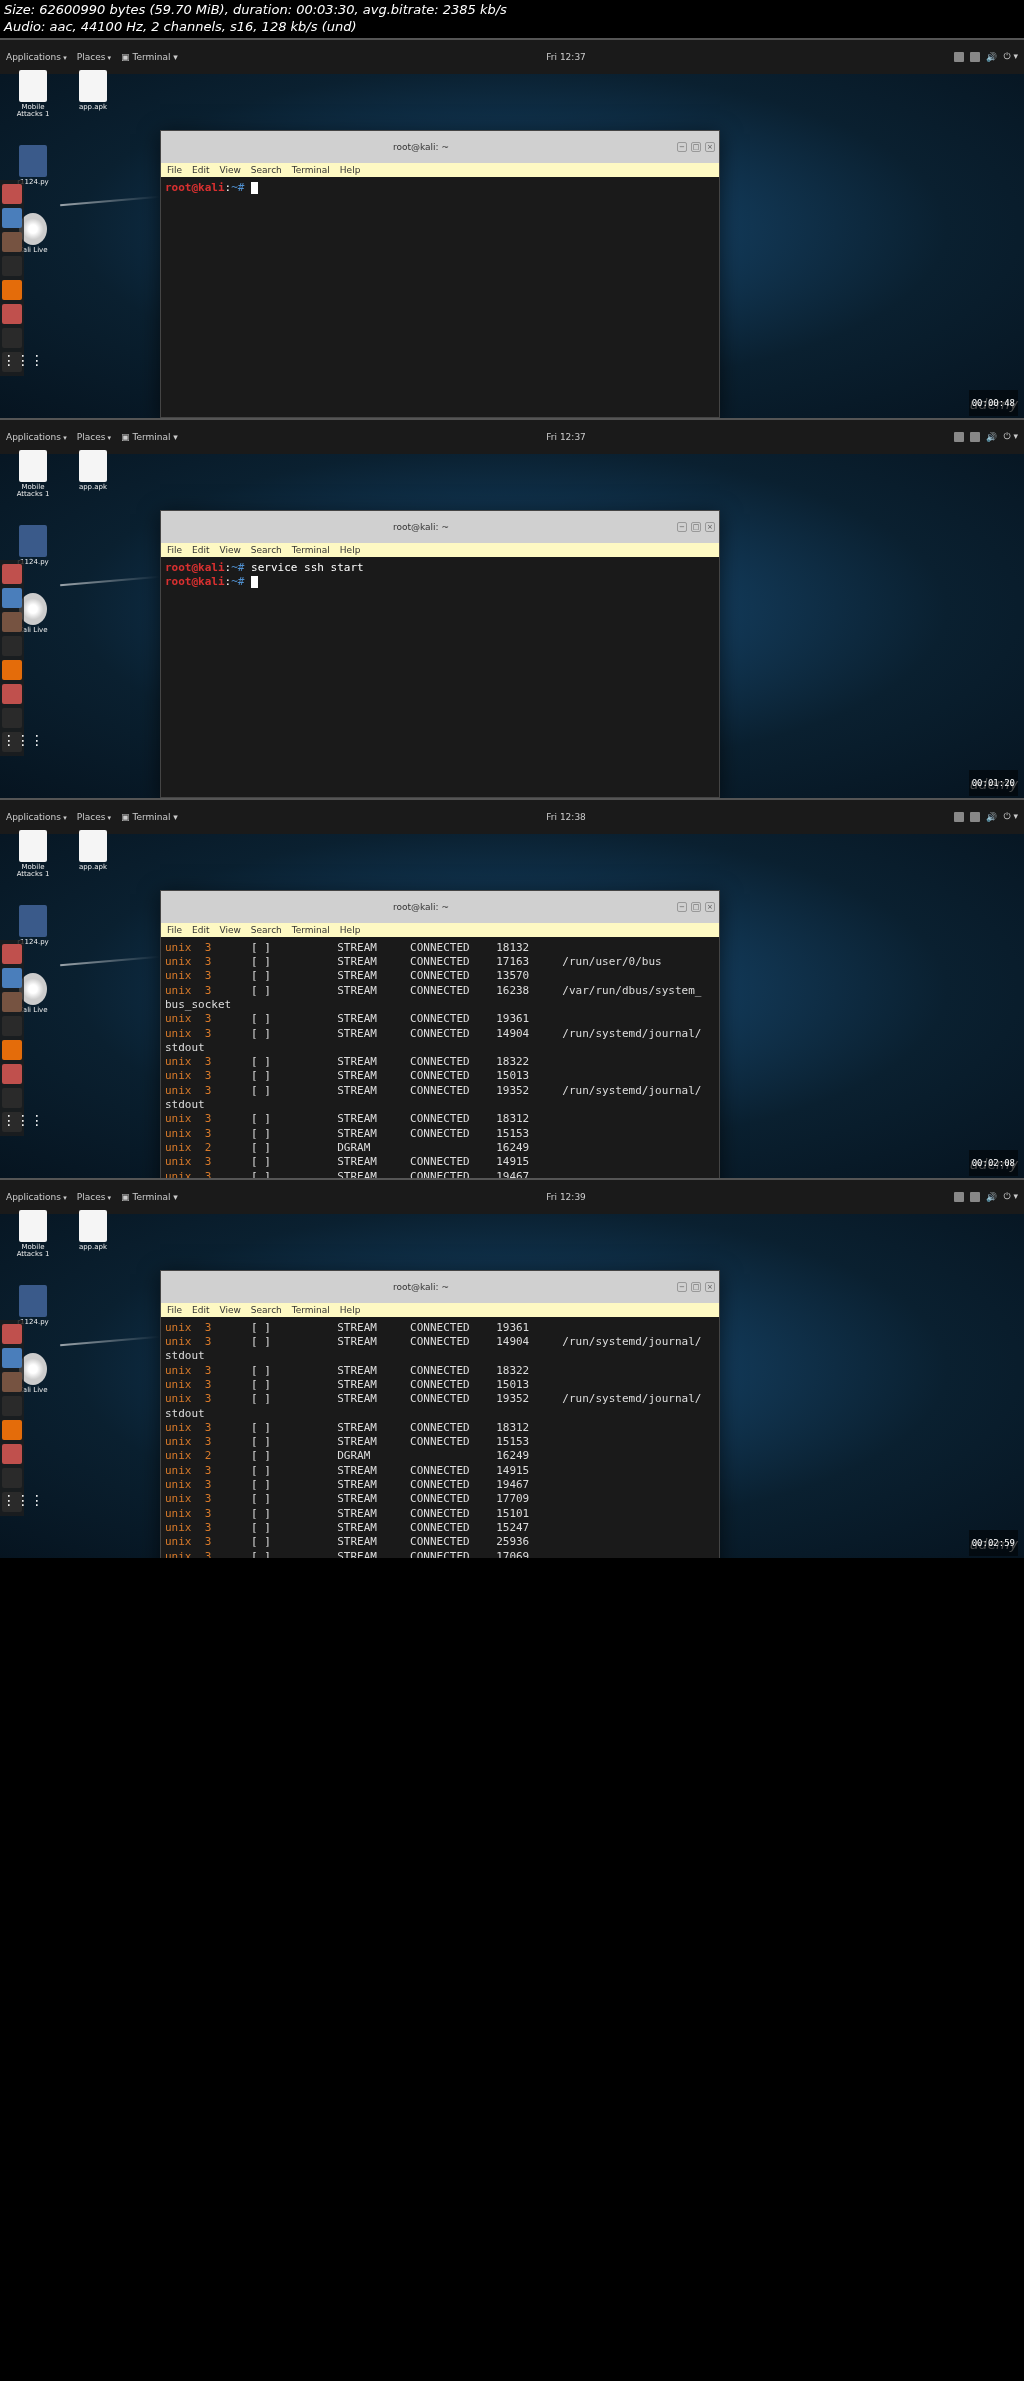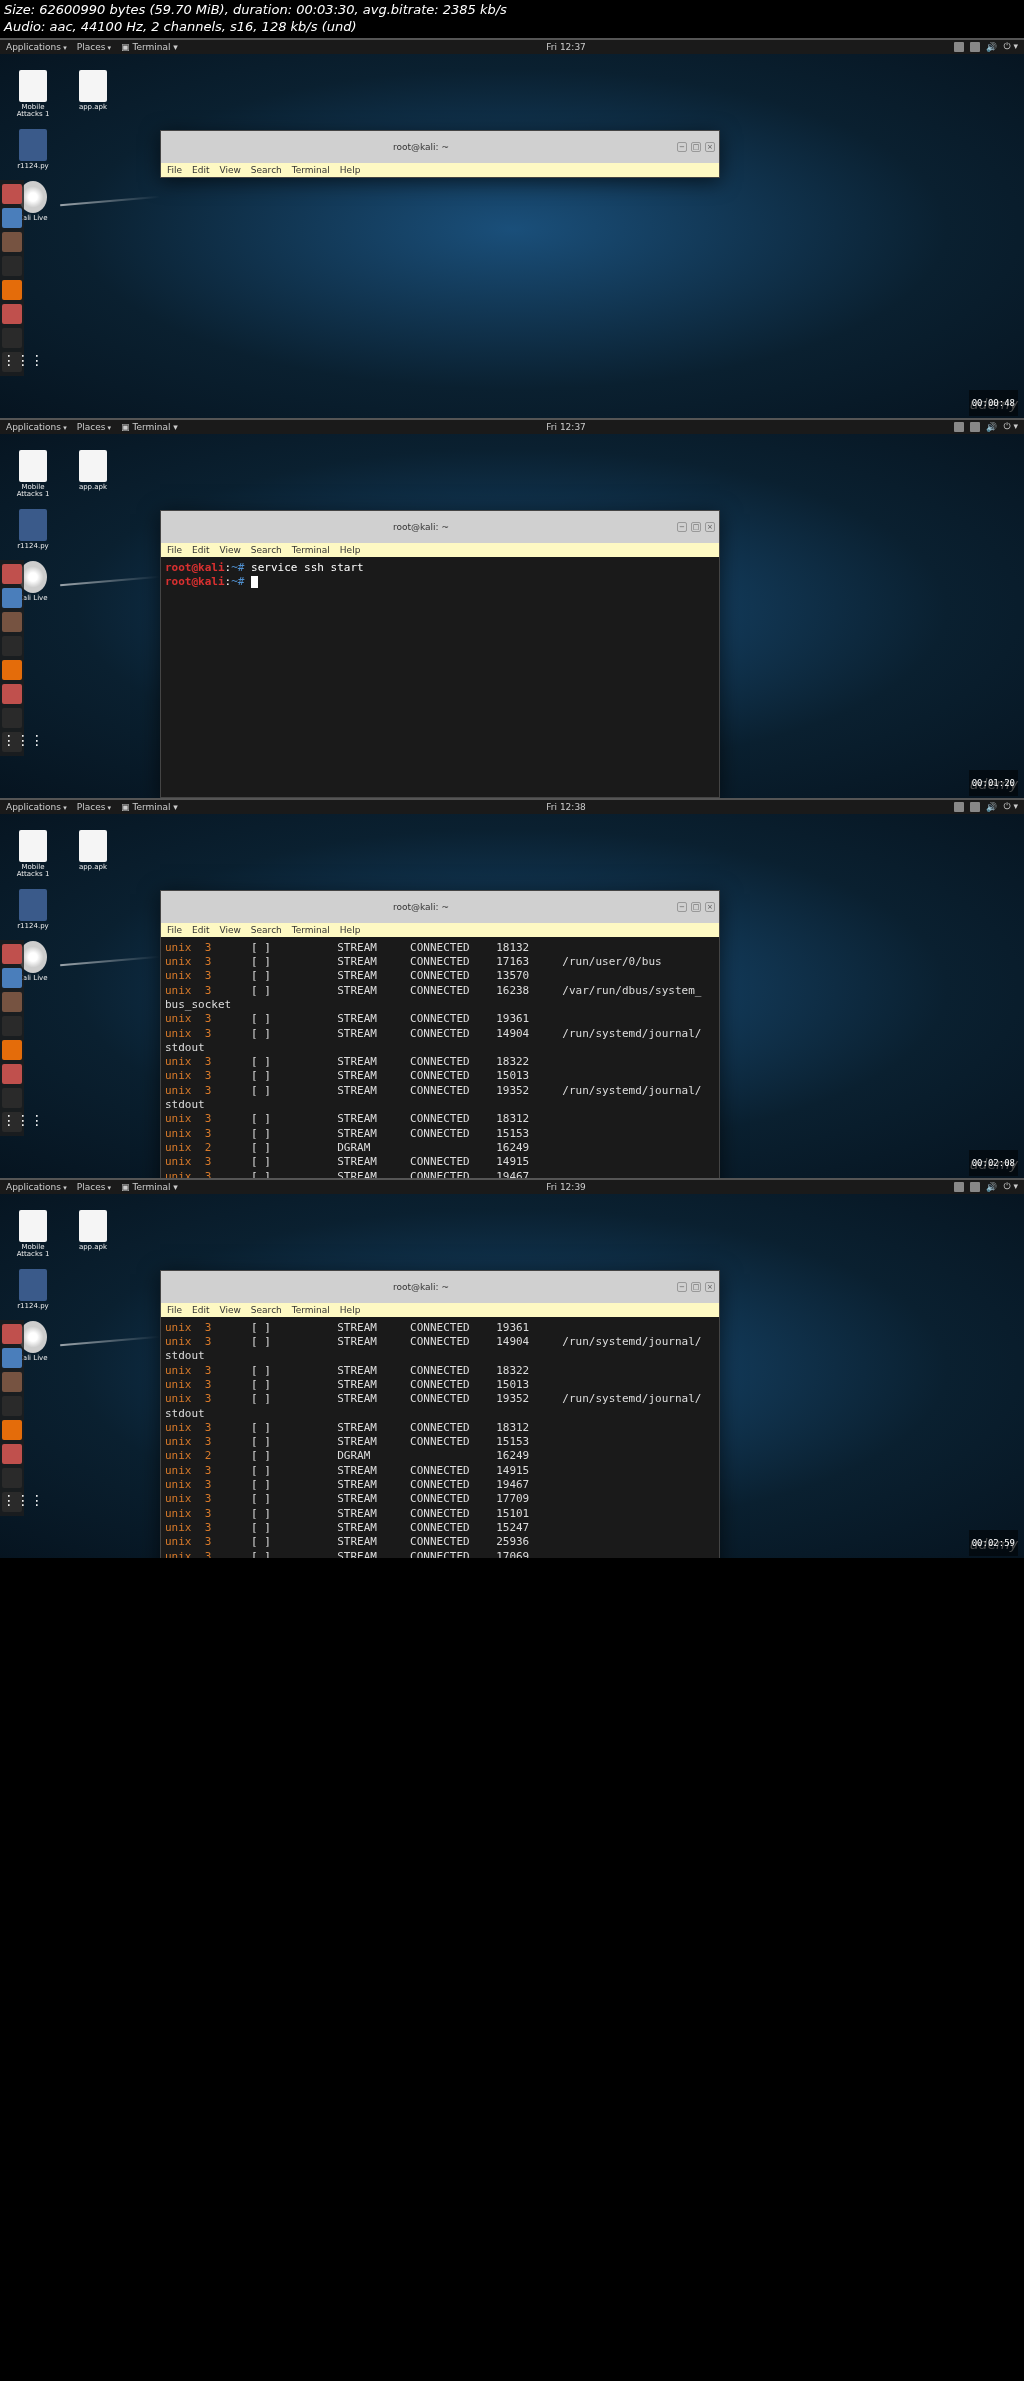--- a/index.html
+++ b/index.html
@@ -1,25 +1,25 @@
 <!DOCTYPE html>
 <html><head>
 <meta charset="utf-8">
 <style>
 * { margin: 0; padding: 0; box-sizing: border-box; }
 body { background: #000; font-family: "DejaVu Sans", sans-serif; font-size: 10px; color: #fff; width: 1024px; }
 .metadata { background: #000; padding: 2px 4px; font-style: italic; line-height: 1.3; font-size: 13px; }
 .screenshot { position: relative; height: 380px; background: radial-gradient(ellipse at center, #1a4f7a 0%, #0a2030 60%, #061420 100%); overflow: hidden; border-top: 2px solid #555; }
-.topbar { background: #1a1a1a; height: 14px; display: flex; align-items: center; padding: 0 6px; font-size: 9px; color: #ccc; }
+.topbar { background: #1a1a1a; height: 34px; display: flex; align-items: center; padding: 0 6px; font-size: 9px; color: #ccc; }
 .topbar-left { display: flex; gap: 10px; }
 .topbar-center { flex: 1; text-align: center; }
 .topbar-right { display: flex; gap: 6px; align-items: center; }
 .topbar-item::after { content: " ▾"; font-size: 7px; }
 .sys-icon { width: 10px; height: 10px; background: #888; border-radius: 1px; }
-.desktop-icons { position: absolute; left: 12px; top: 30px; display: flex; flex-direction: column; gap: 10px; }
+.desktop-icons { position: absolute; left: 12px; top: 30px; display: flex; flex-direction: column; gap: 26px; }
 .icon-row { display: flex; gap: 18px; }
 .desktop-icon { display: flex; flex-direction: column; align-items: center; width: 42px; }
 .icon-img { width: 28px; height: 32px; background: #f5f5f5; border-radius: 2px; margin-bottom: 2px; }
 .icon-img.cd { border-radius: 50%; background: radial-gradient(circle, #fff 20%, #ccc 50%); }
 .icon-label { color: #eee; font-size: 7px; text-align: center; line-height: 1.1; }
 .sidebar { position: absolute; left: 0; top: 140px; width: 24px; background: rgba(30,30,30,0.8); padding: 4px 2px; display: flex; flex-direction: column; gap: 4px; }
 .side-icon { width: 20px; height: 20px; background: #555; border-radius: 2px; }
 .side-icon.c1 { background: #c0504d; }
 .side-icon.c2 { background: #4a7ebb; }
 .side-icon.c3 { background: #765341; }
@@ -108,20 +108,22 @@
         </div>
       </div>
       <div class="term-menu">
         <span>File</span>
           <span>Edit</span>
           <span>View</span>
           <span>Search</span>
           <span>Terminal</span>
           <span>Help</span>
       </div>
+      <div class="term-body"><span class="prompt-user">root@kali</span><span class="prompt-colon">:</span><span class="prompt-path">~#</span> <span class="cmd"></span><span class="cursor"></span>
+</div>
     </div>
     <div class="watermark">udemy</div>
     <div class="timestamp">00:00:48</div>
   </div>
   <div class="screenshot">
     <div class="topbar">
       <div class="topbar-left">
         <span class="topbar-item">Applications</span>
         <span class="topbar-item">Places</span>
         <span>▣ Terminal ▾</span>

